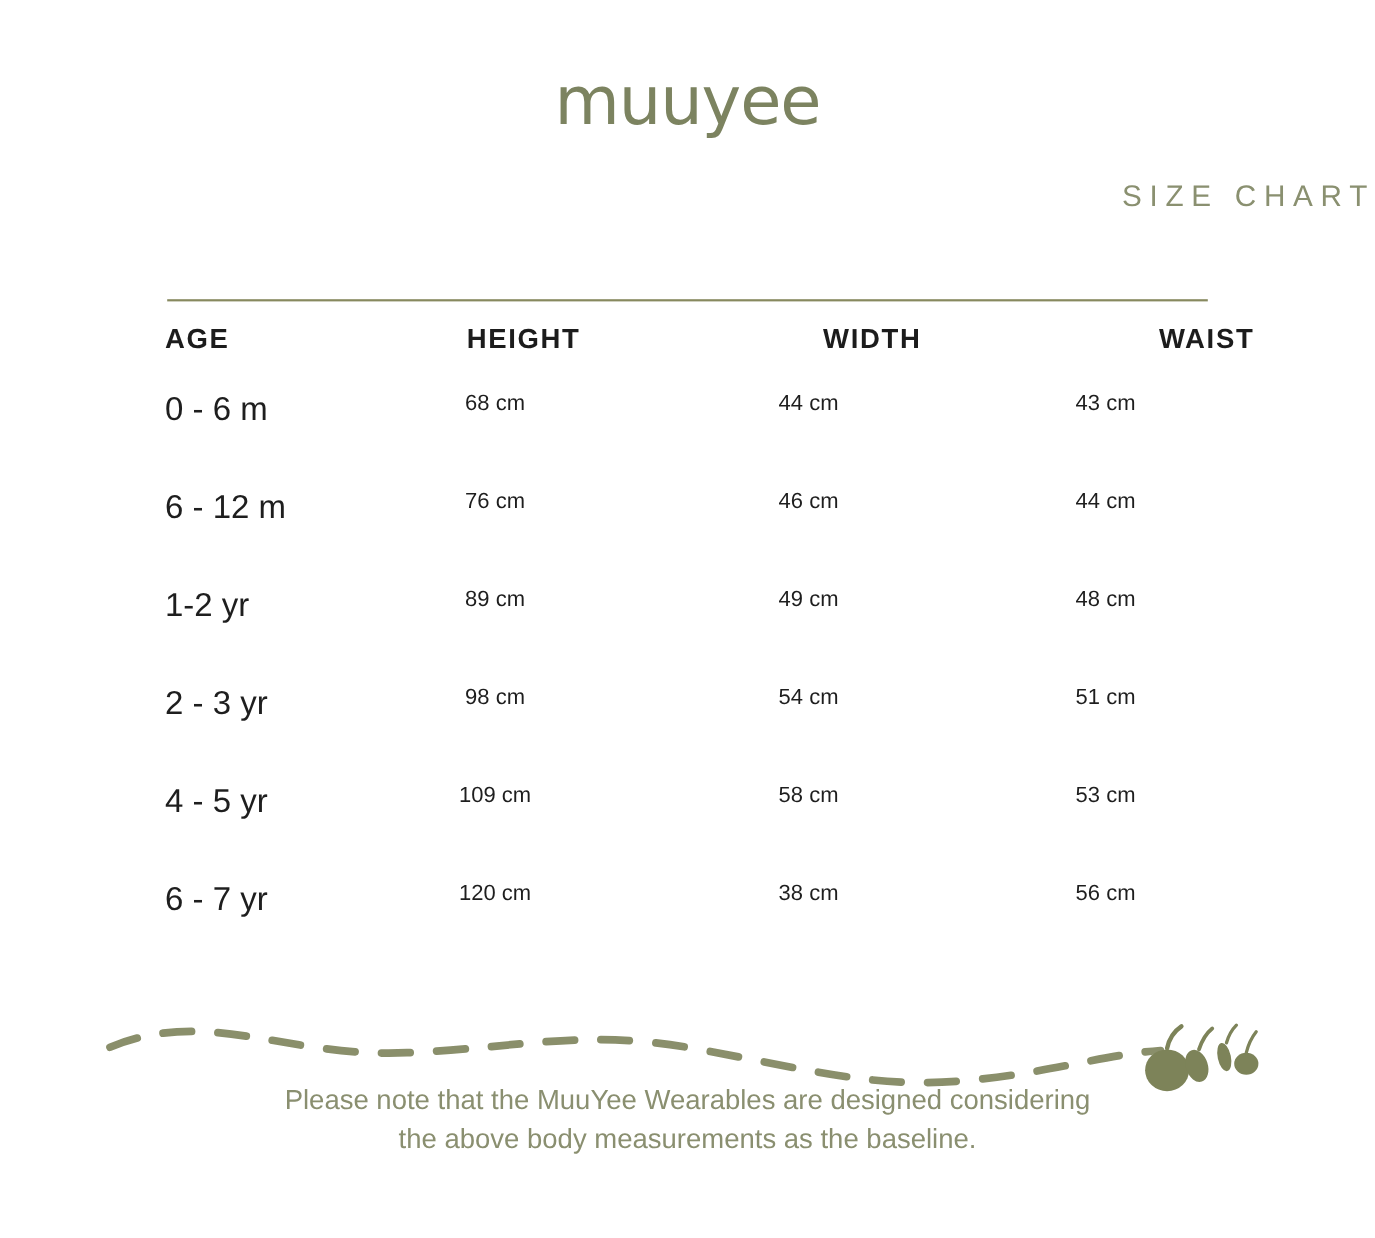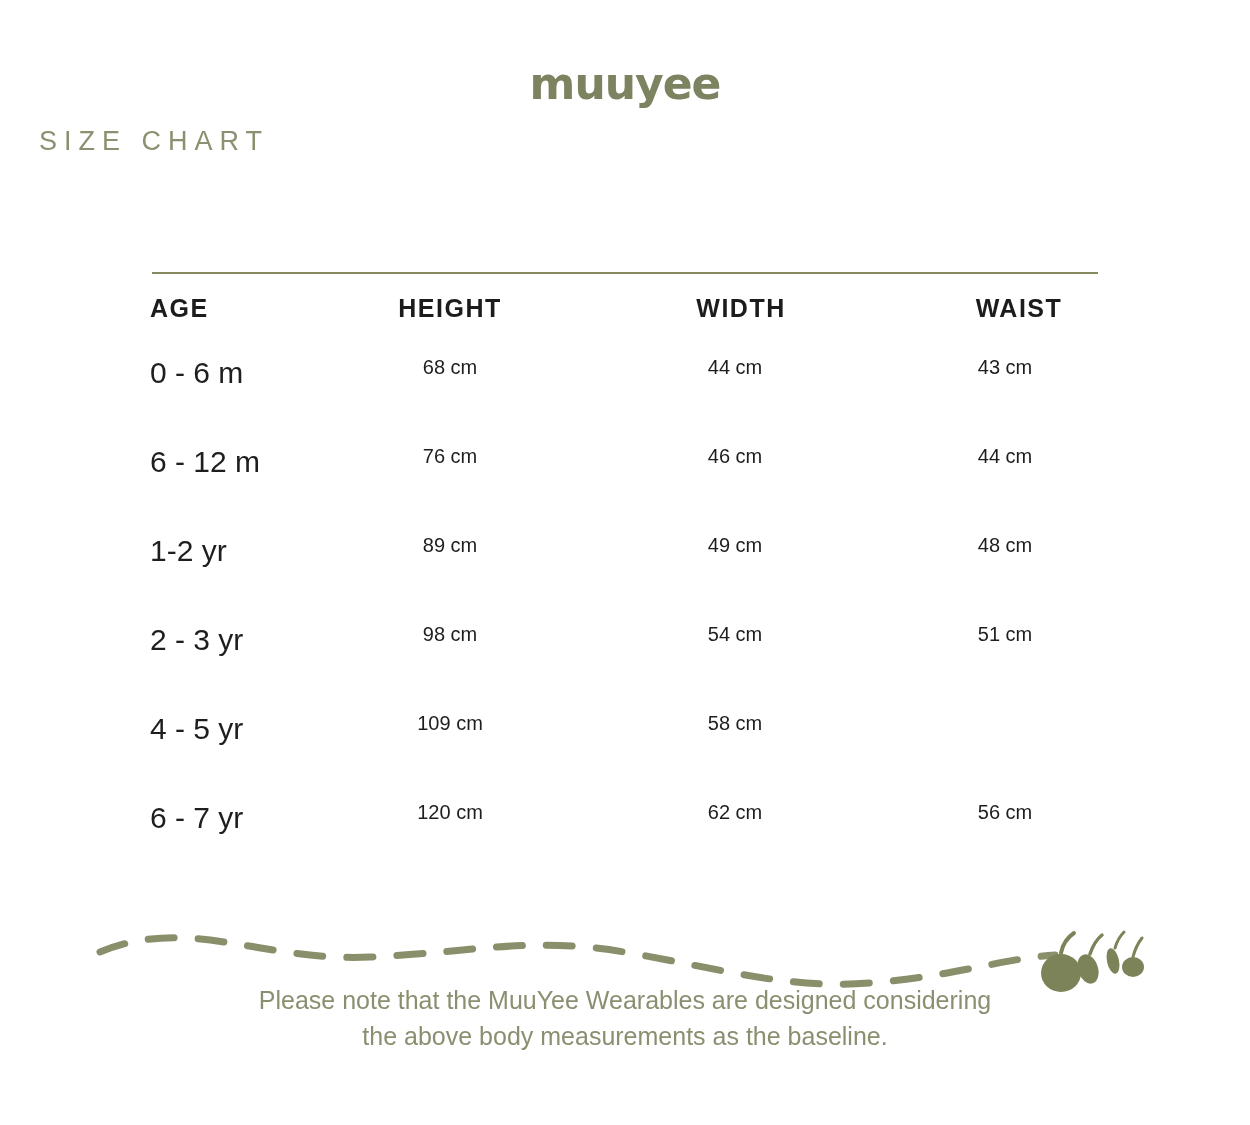--- a/index.html
+++ b/index.html
@@ -18,34 +18,33 @@
     width: 1250px;
     height: 1125px;
     box-sizing: border-box;
   }
 
   
   .brand {
     text-align: center;
     margin-top: 62px;
     font-family: "DejaVu Sans", sans-serif;
-    font-size: 44px;
-    font-weight: 700;
+    font-size: 61px;
+    font-weight: 400;
     letter-spacing: -1px;
     color: #7c8360;
     line-height: 1;
   }
   .subtitle {
-    text-align: left;
-    margin-top: 20px;
+    text-align: right;
+    margin-top: 40px;
     font-size: 27px;
     letter-spacing: 7px;
     color: #8a9070;
     font-weight: 400;
-    padding-left: 39px;
   }
 
   .divider {
     position: absolute;
     left: 152px;
     top: 210px;
     width: 946px;
     height: 2px;
     background: #87895f;
   }
@@ -64,21 +63,21 @@
   .cell {
     font-size: 28px;
     color: #1e1e1e;
     font-weight: 400;
   }
   .c-age    { width: 300px; padding-left: 150px; box-sizing: border-box; text-align: left; }
   .c-height { width: 300px; text-align: center; }
   .c-width  { width: 270px; text-align: center; }
   .c-waist  { width: 270px; text-align: center; }
 
-  .head-row { height: 62px; }
+  .head-row { height: 62px; gap: 26px; }
   .head-row .cell {
     font-size: 25px;
     font-weight: 700;
     letter-spacing: 1.5px;
     color: #1c1c1c;
   }
   .head-row .c-height { padding-right: 6px; }
   .head-row .c-width  { padding-right: 8px; }
   .head-row .c-waist  { padding-right: 4px; }
 
@@ -162,26 +161,27 @@
       <div class="cell c-age">2 - 3 yr</div>
       <div class="cell c-height">98 cm</div>
       <div class="cell c-width">54 cm</div>
       <div class="cell c-waist">51 cm</div>
     </div>
 
     <div class="row data-row">
       <div class="cell c-age">4 - 5 yr</div>
       <div class="cell c-height">109 cm</div>
       <div class="cell c-width">58 cm</div>
+      <div class="cell c-waist">53 cm</div>
     </div>
 
     <div class="row data-row">
       <div class="cell c-age">6 - 7 yr</div>
       <div class="cell c-height">120 cm</div>
-      <div class="cell c-width">62 cm</div>
+      <div class="cell c-width">38 cm</div>
       <div class="cell c-waist">56 cm</div>
     </div>
 
   </div>
 
   <svg class="wave" viewBox="0 0 1010 110">
     <path d="M 30 45 C 120 8, 190 55, 300 50 C 400 46, 460 28, 560 46 C 660 64, 720 82, 800 76 C 880 70, 930 52, 985 48" fill="none" stroke="#8a8f6b" stroke-width="7" stroke-linecap="round" stroke-dasharray="26 24"></path>
   </svg>
 
   <svg class="berries" viewBox="0 0 115 80">

